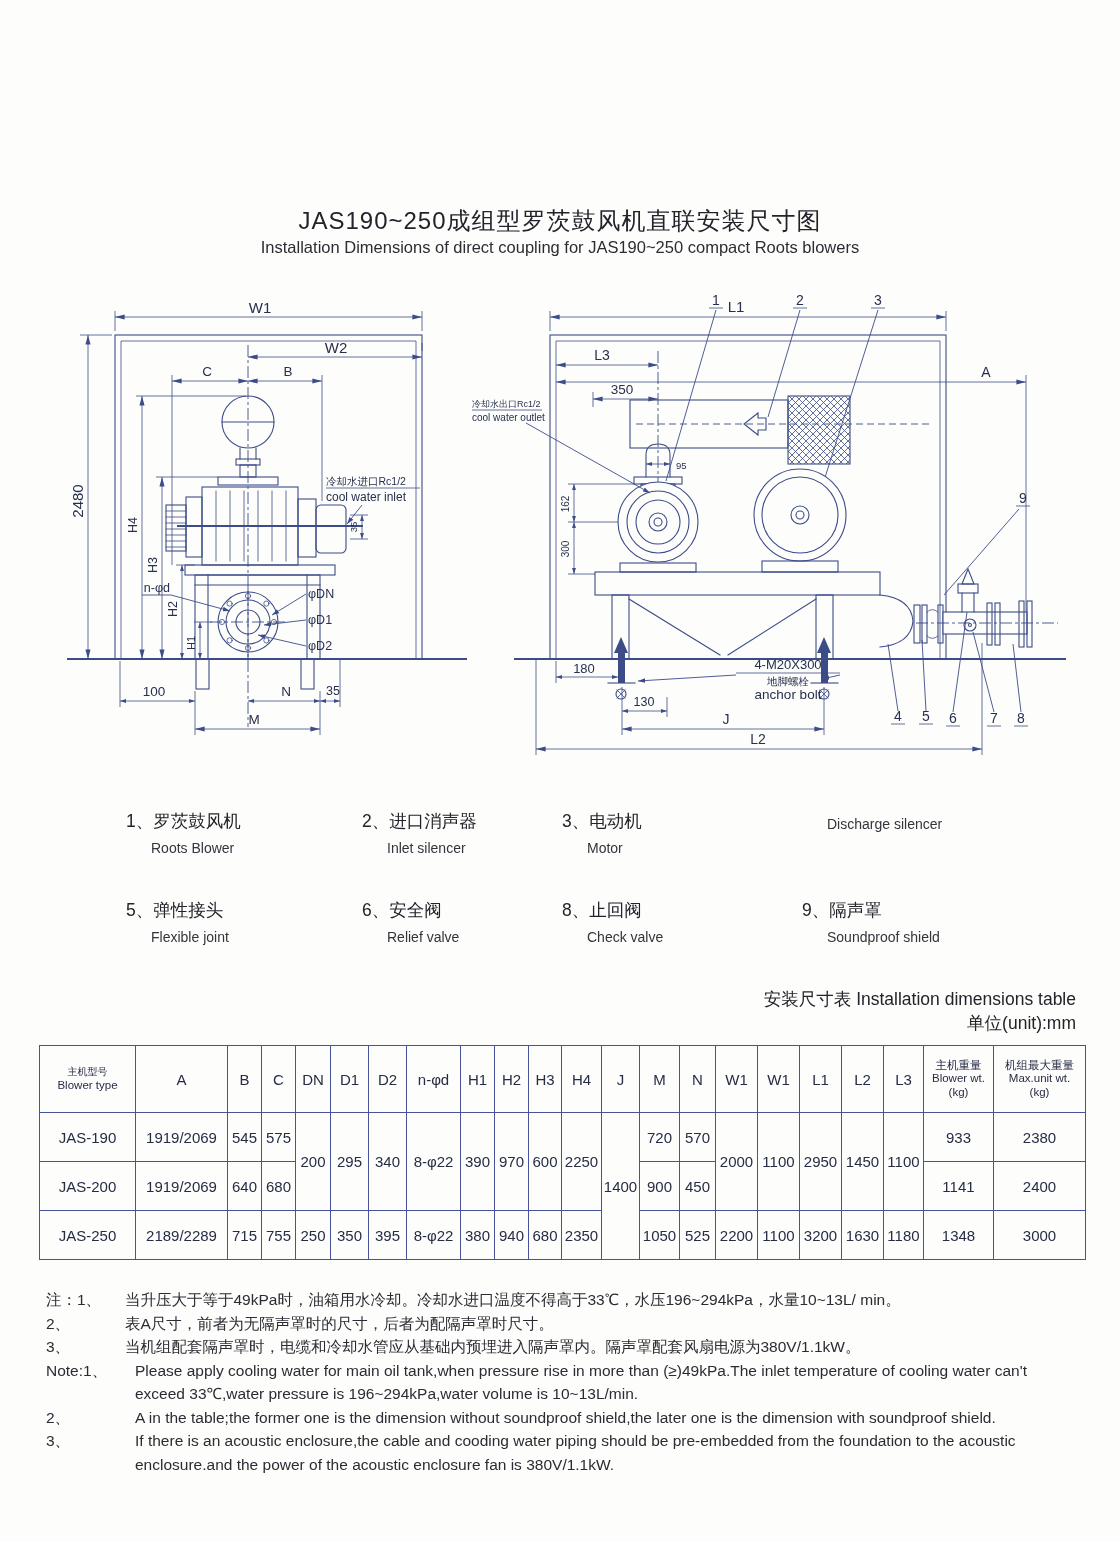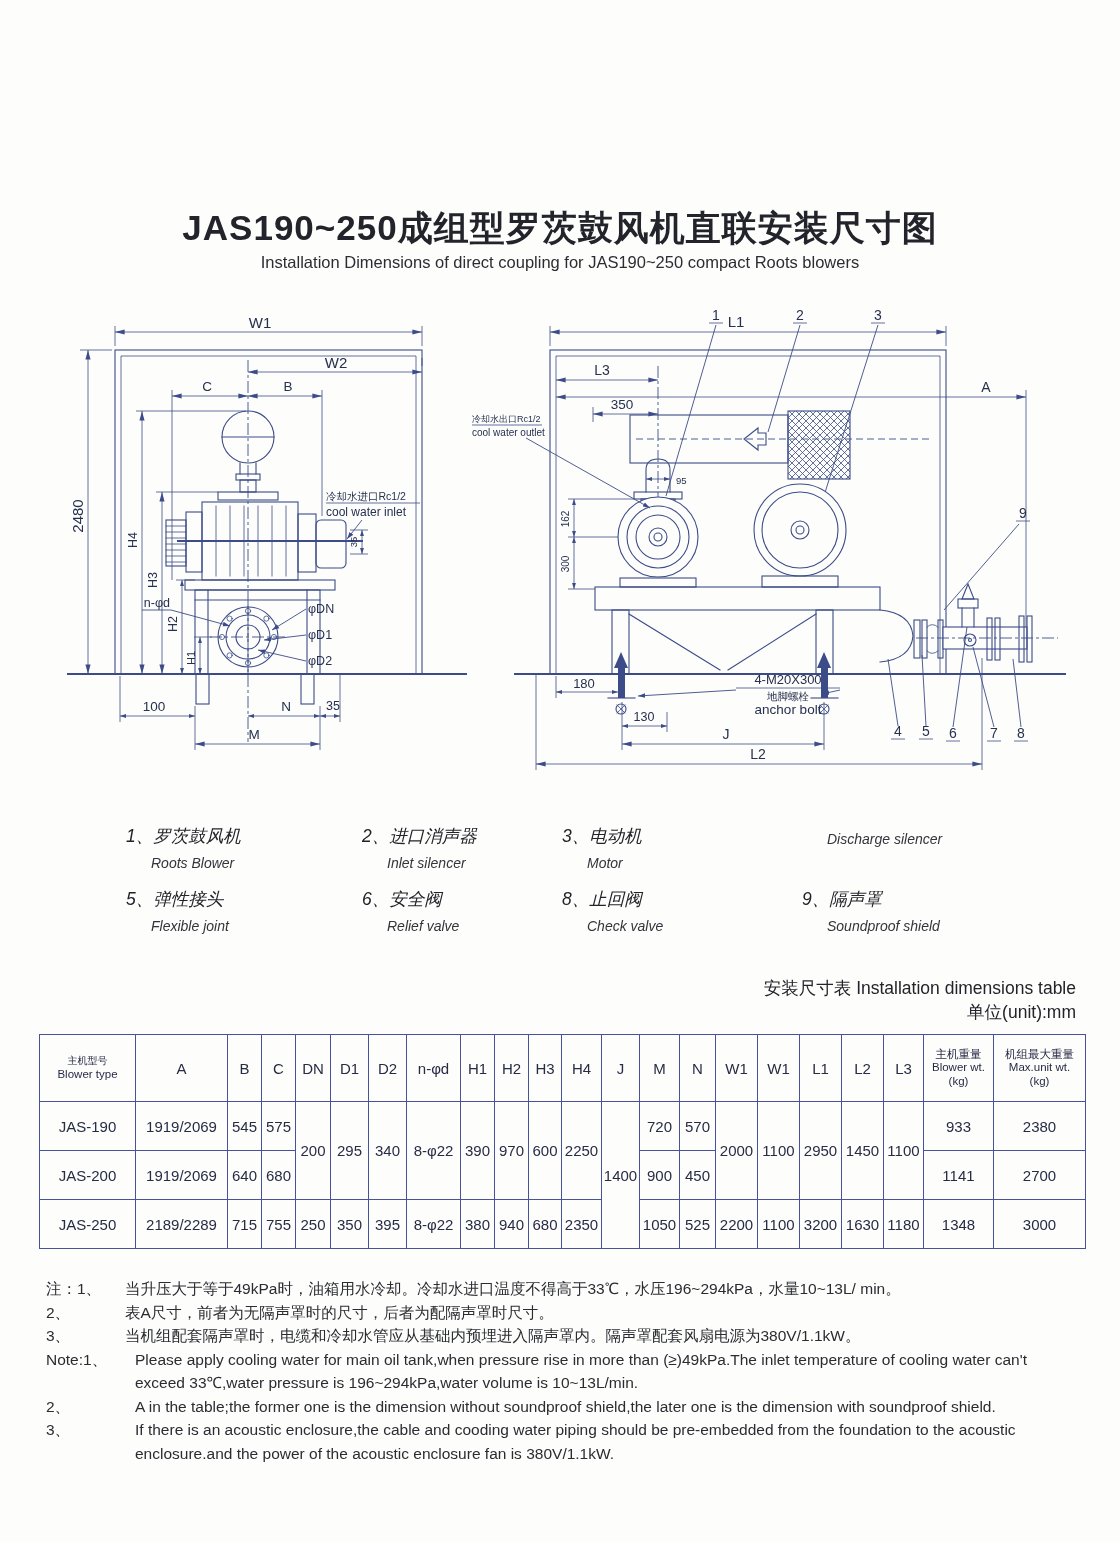--- a/index.html
+++ b/index.html
@@ -6,37 +6,37 @@
     --ink:#2b2e3c;
     --line:#3c4c88;
     --txt:#26304f;
     --paper:#fdfdfb;
   }
   html,body{margin:0;padding:0;}
   body{background:#ffffff;font-family:"Liberation Sans",sans-serif;color:var(--ink);}
   .page{width:1120px;height:1542px;background:var(--paper);position:relative;overflow:hidden;}
   
   .titleblock{padding-top:205px;text-align:center;}
-  .titleblock h1{margin:0;font-size:35px;font-weight:bold;letter-spacing:1px;color:#23242b;}
+  .titleblock h1{margin:0;font-size:24px;font-weight:normal;letter-spacing:1px;color:#23242b;}
   .subtitle{margin-top:1px;font-size:16.5px;color:#2c2d34;}
   
   .diagrams{display:flex;align-items:flex-start;margin:30px 0 0 50px;}
   svg{display:block;}
   svg .s{stroke:var(--line);fill:none;stroke-width:1.1;stroke-linecap:square;}
   svg .bold{stroke-width:2;}
   svg .thin{stroke-width:0.8;}
   svg .cl{stroke:var(--line);fill:none;stroke-width:0.9;stroke-dasharray:12 3 3 3;}
   svg .dash{stroke:var(--line);fill:none;stroke-width:0.9;stroke-dasharray:7 4;}
   svg .ext{stroke:var(--line);stroke-width:0.8;fill:none;}
   svg .ldr{stroke:var(--line);stroke-width:0.9;fill:none;}
   svg .fill{fill:var(--line);stroke:none;}
   svg .bg{fill:var(--paper);}
   svg text{fill:var(--txt);font-family:"Liberation Sans",sans-serif;}
   
-  .legend{margin:44px 4px 0 126px;display:grid;grid-template-columns:236px 200px 240px auto;row-gap:16px;font-style:italic;}
+  .legend{margin:44px 4px 0 126px;display:grid;grid-template-columns:236px 200px 240px auto;row-gap:42px;}
   .legend-item .l1{font-size:17.5px;color:#23242b;}
   .legend-item .l2{font-size:14px;margin-top:7px;padding-left:25px;color:#33343c;}
   
   .tabletitle{display:flex;justify-content:space-between;align-items:flex-end;margin:42px 44px 10px 74px;font-size:17.5px;color:#23242b;flex-direction:column;}
   table.dims{border-collapse:collapse;table-layout:fixed;width:1042px;margin-left:39px;font-size:15px;}
   table.dims th,table.dims td{border:1px solid #47529b;text-align:center;padding:2px 1px;color:#272c45;overflow:hidden;}
   table.dims th{font-weight:normal;height:62px;}
   table.dims td{height:44px;}
   th .zh{display:block;font-size:10px;}
   th .sub{display:block;font-size:11.5px;line-height:1.15;}
@@ -471,21 +471,21 @@
         <td>2380</td>
       </tr>
       <tr>
         <td>JAS-200</td>
         <td>1919/2069</td>
         <td>640</td>
         <td>680</td>
         <td>900</td>
         <td>450</td>
         <td>1141</td>
-        <td>2700</td>
+        <td>2400</td>
       </tr>
       <tr>
         <td>JAS-250</td>
         <td>2189/2289</td>
         <td>715</td>
         <td>755</td>
         <td>250</td>
         <td>350</td>
         <td>395</td>
         <td>8-φ22</td>

